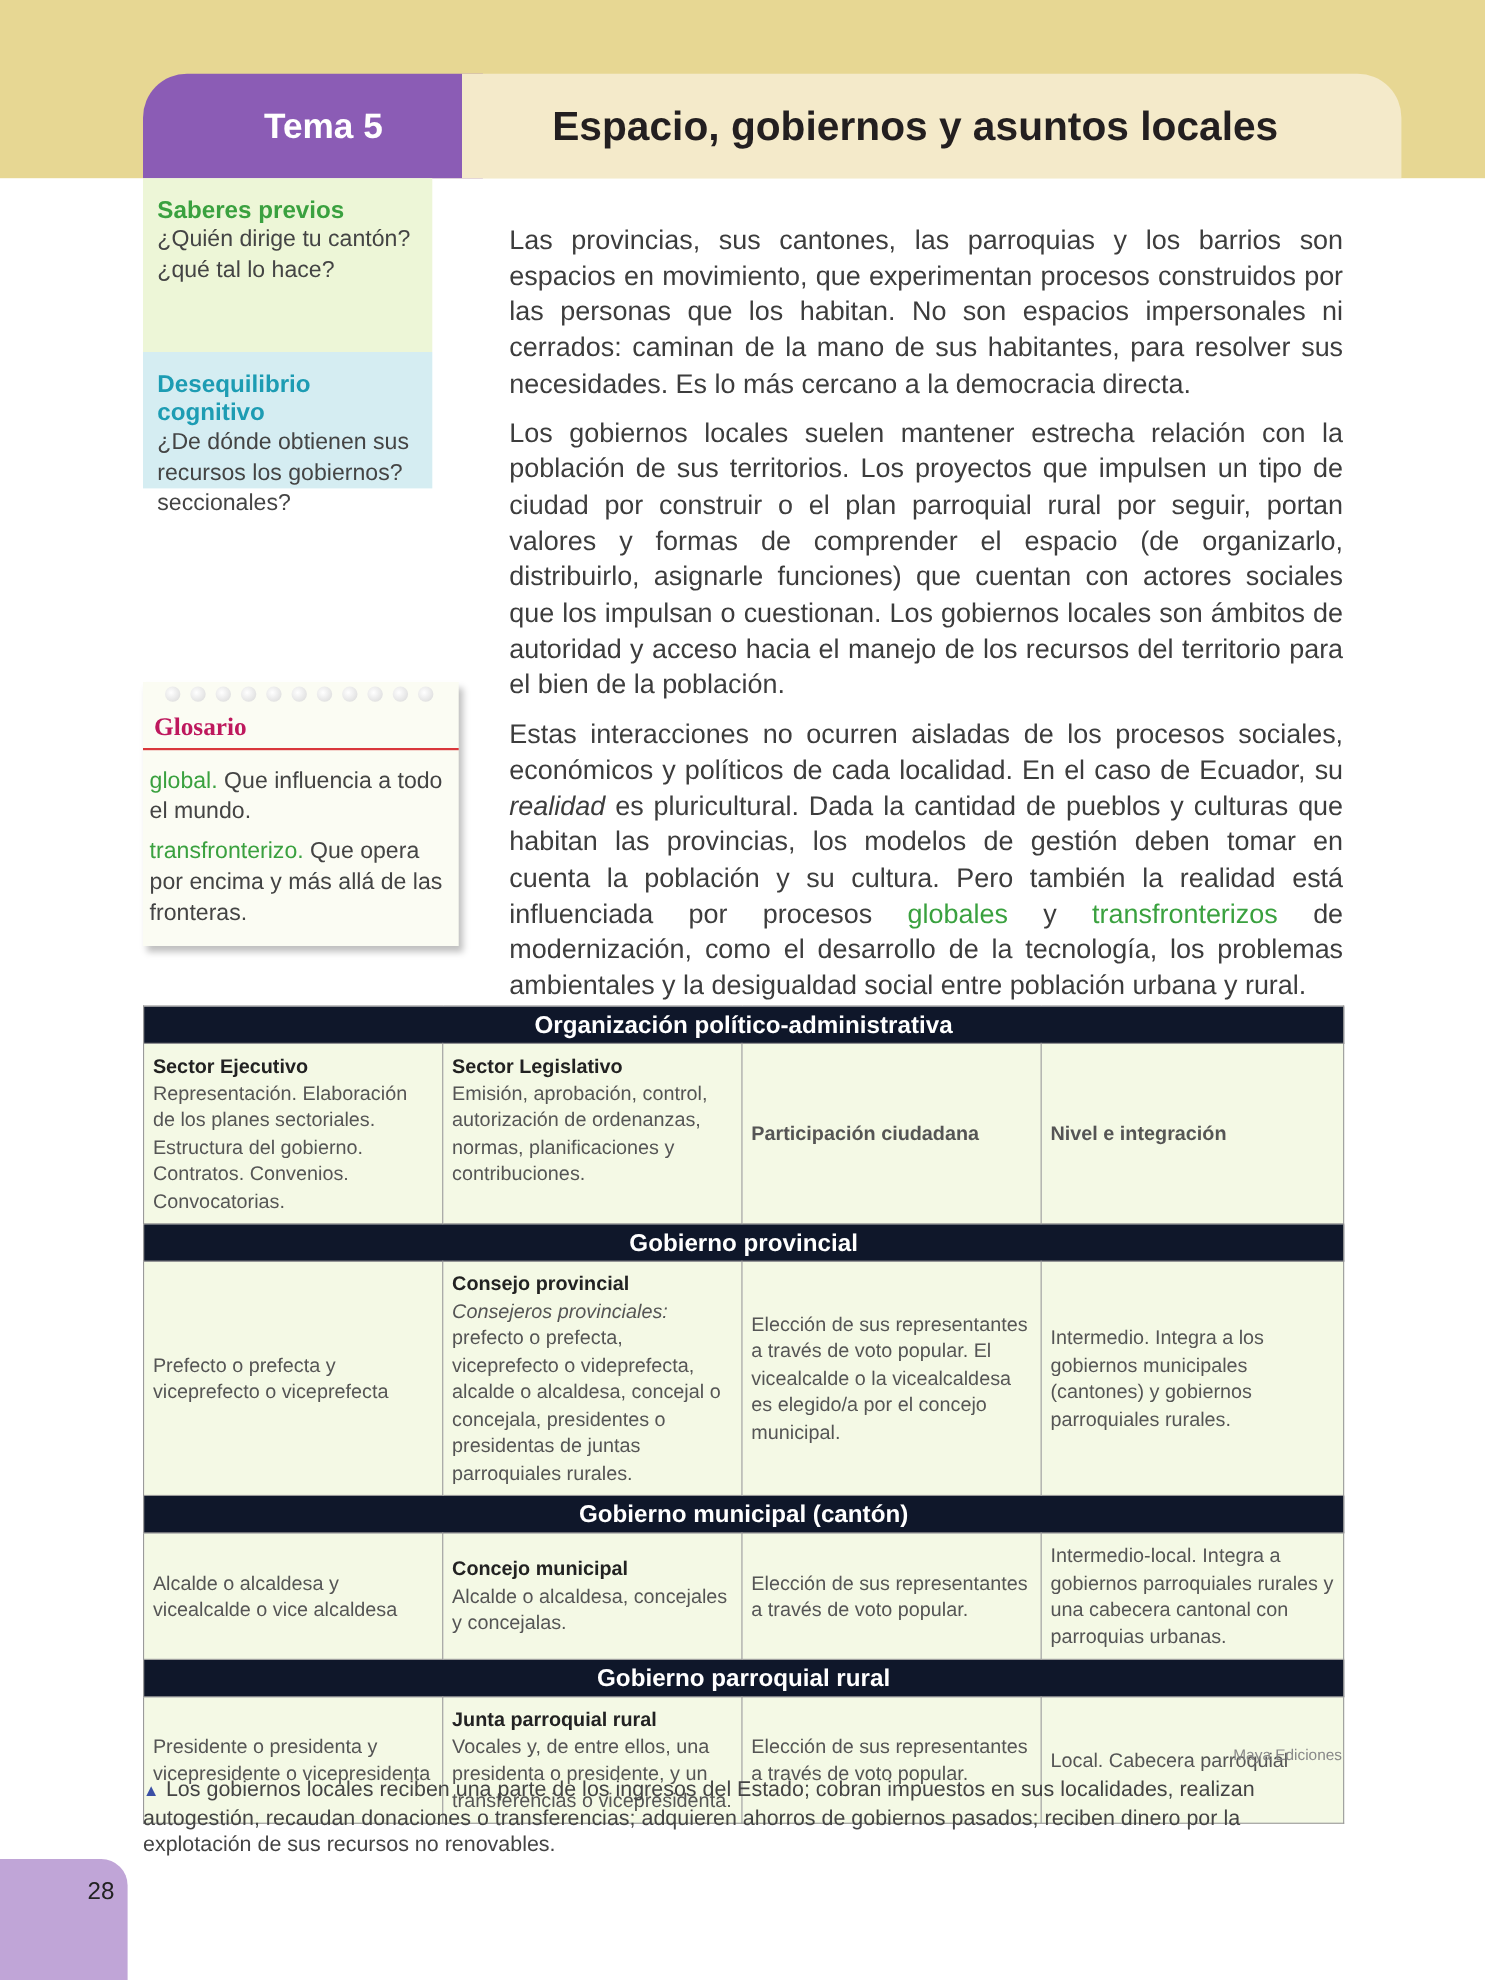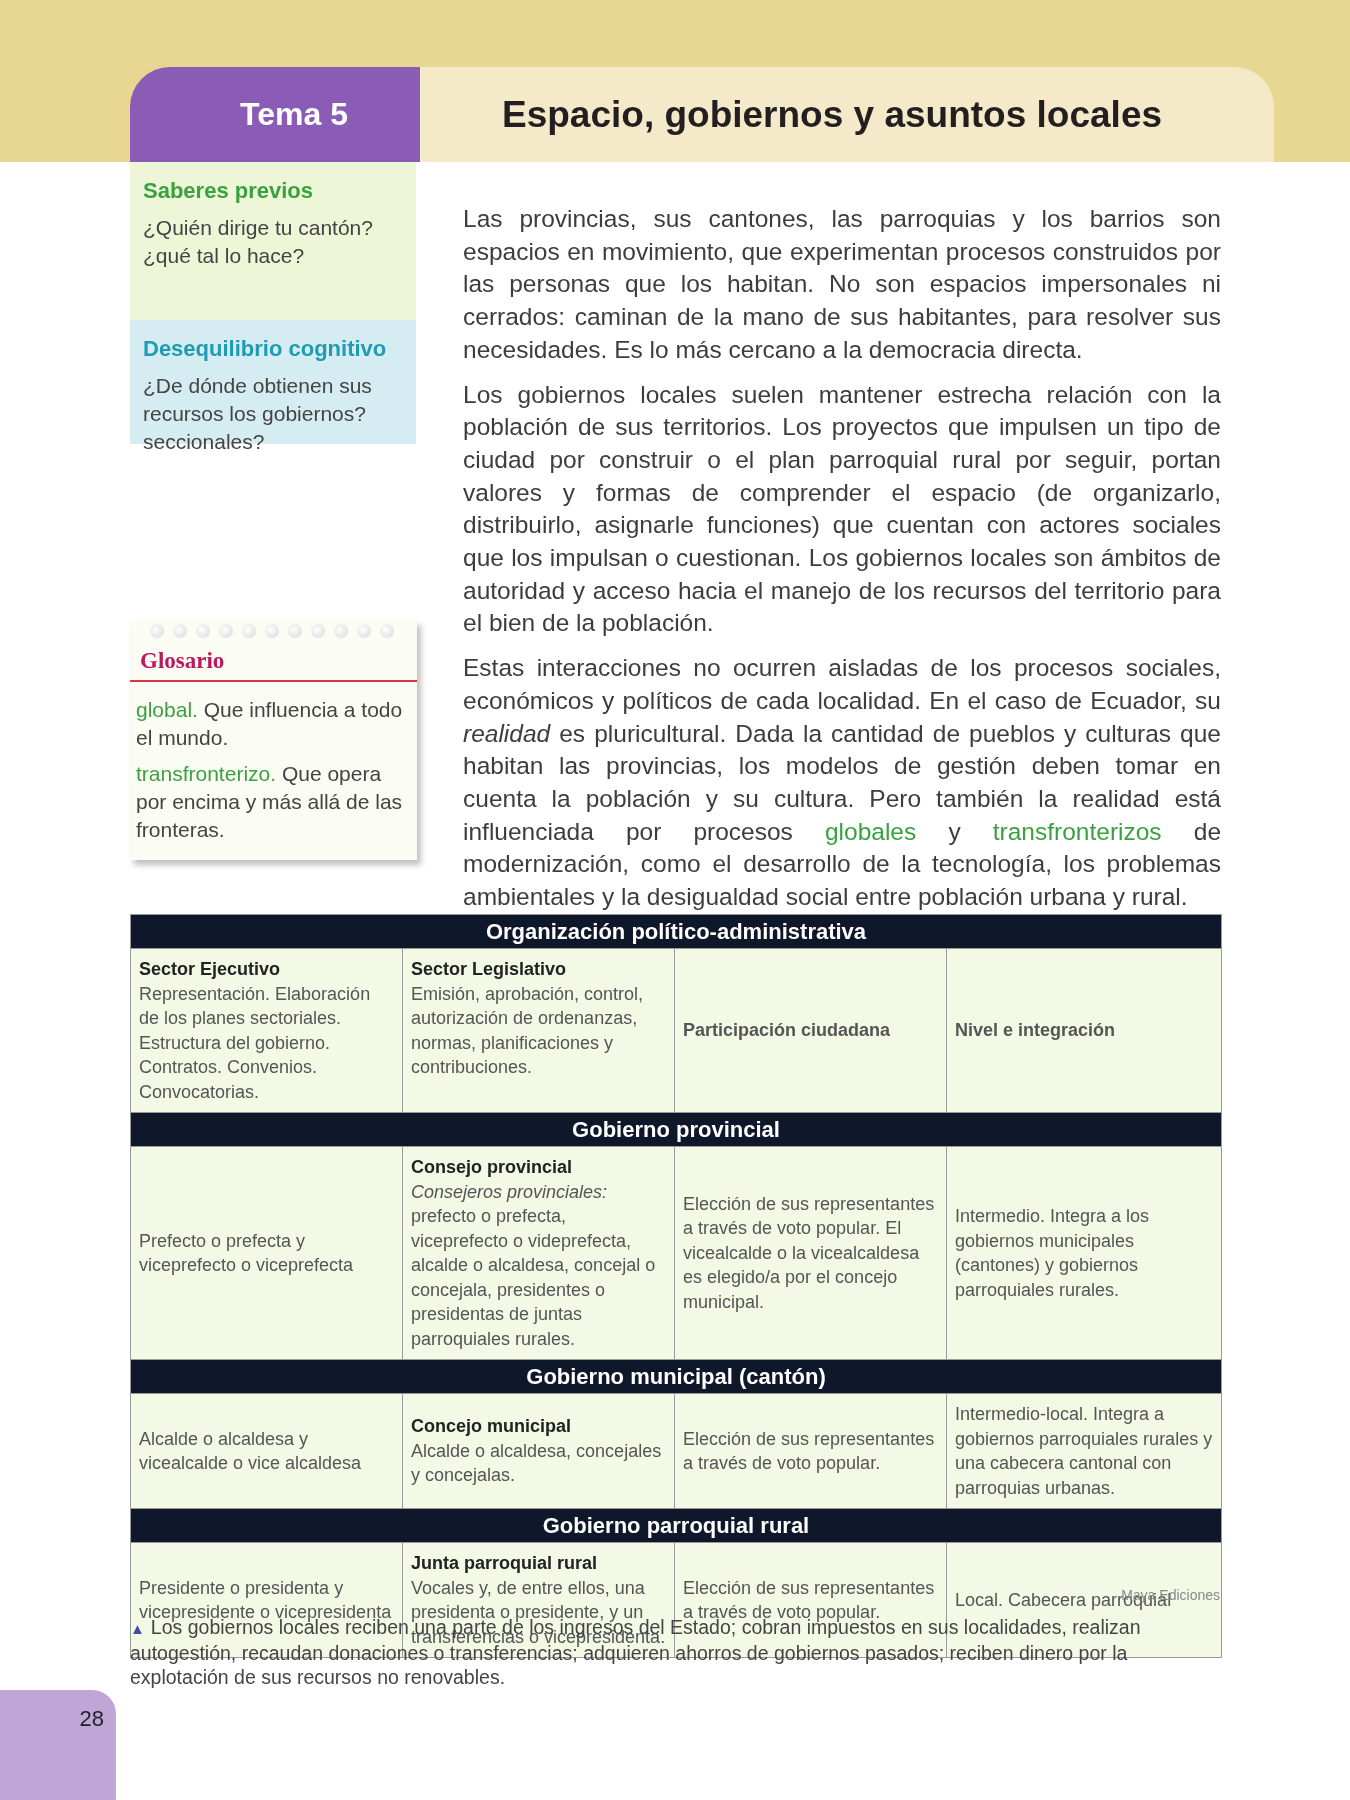--- a/index.html
+++ b/index.html
@@ -6,27 +6,27 @@
   body { width:1350px; height:1800px; position:relative; background:#ffffff; overflow:hidden;
          font-family:"Liberation Sans", sans-serif; color:#333; }
   .top-band { position:absolute; left:0; top:0; width:1350px; height:162px; background:#e7d793; }
   .header-tab { position:absolute; left:130px; top:67px; width:290px; height:95px; background:#8b5cb5;
                 border-top-left-radius:40px; color:#fff; font-weight:bold; font-size:32px;
                 display:flex; align-items:center; justify-content:center;padding-left:19px; }
   .header-title-box { position:absolute; left:420px; top:67px; width:815px; height:95px; background:#f4eaca;
                 border-top-right-radius:40px; display:flex; align-items:center;padding-left:39px; }
   .header-title { margin-left:43px; font-size:37px; font-weight:bold; color:#231f20; }
 
-  .side-box { position:absolute; left:130px; width:286px; box-sizing:border-box; padding:10px 13px 23px 13px; }
+  .side-box { position:absolute; left:130px; width:263px; box-sizing:border-box; padding:10px 13px 23px 13px; }
   .saberes { top:162px; height:158px; background:#edf6d7; }
   .deseq { top:320px; height:124px; background:#d5edf2; }
   .side-title { font-weight:bold; font-size:22px; margin-top:6px; }
   .saberes .side-title { color:#3aa13f; }
   .deseq .side-title { color:#1d9cb3; }
-  .side-text { font-size:21px; color:#444; line-height:28px; margin-top:10px; }
+  .side-text { font-size:21px; color:#444; line-height:28px; }
 
   .glosario { position:absolute; left:130px; top:620px; width:287px; height:240px; background:#fbfcf3;
               box-shadow:4px 5px 6px rgba(0,0,0,0.25); }
   .rings { position:absolute; top:4px; left:20px; display:flex; gap:9px; }
   .ring { width:14px; height:14px; border-radius:50%; background:radial-gradient(circle at 40% 40%, #ffffff, #d6d6d6); }
   .glos-title { position:absolute; left:10px; top:28px; font-size:23px; font-weight:bold; color:#be185d;font-family:Liberation Serif, serif; }
   .glos-rule { position:absolute; left:0; right:0; top:60px; height:2px; background:#d9373b; }
   .glos-body { position:absolute; left:6px; right:4px; top:76px; font-size:21px; line-height:28px; color:#444; }
   .glos-body p { margin:0 0 8px 0; }
   .term { color:#3aa13f; }

